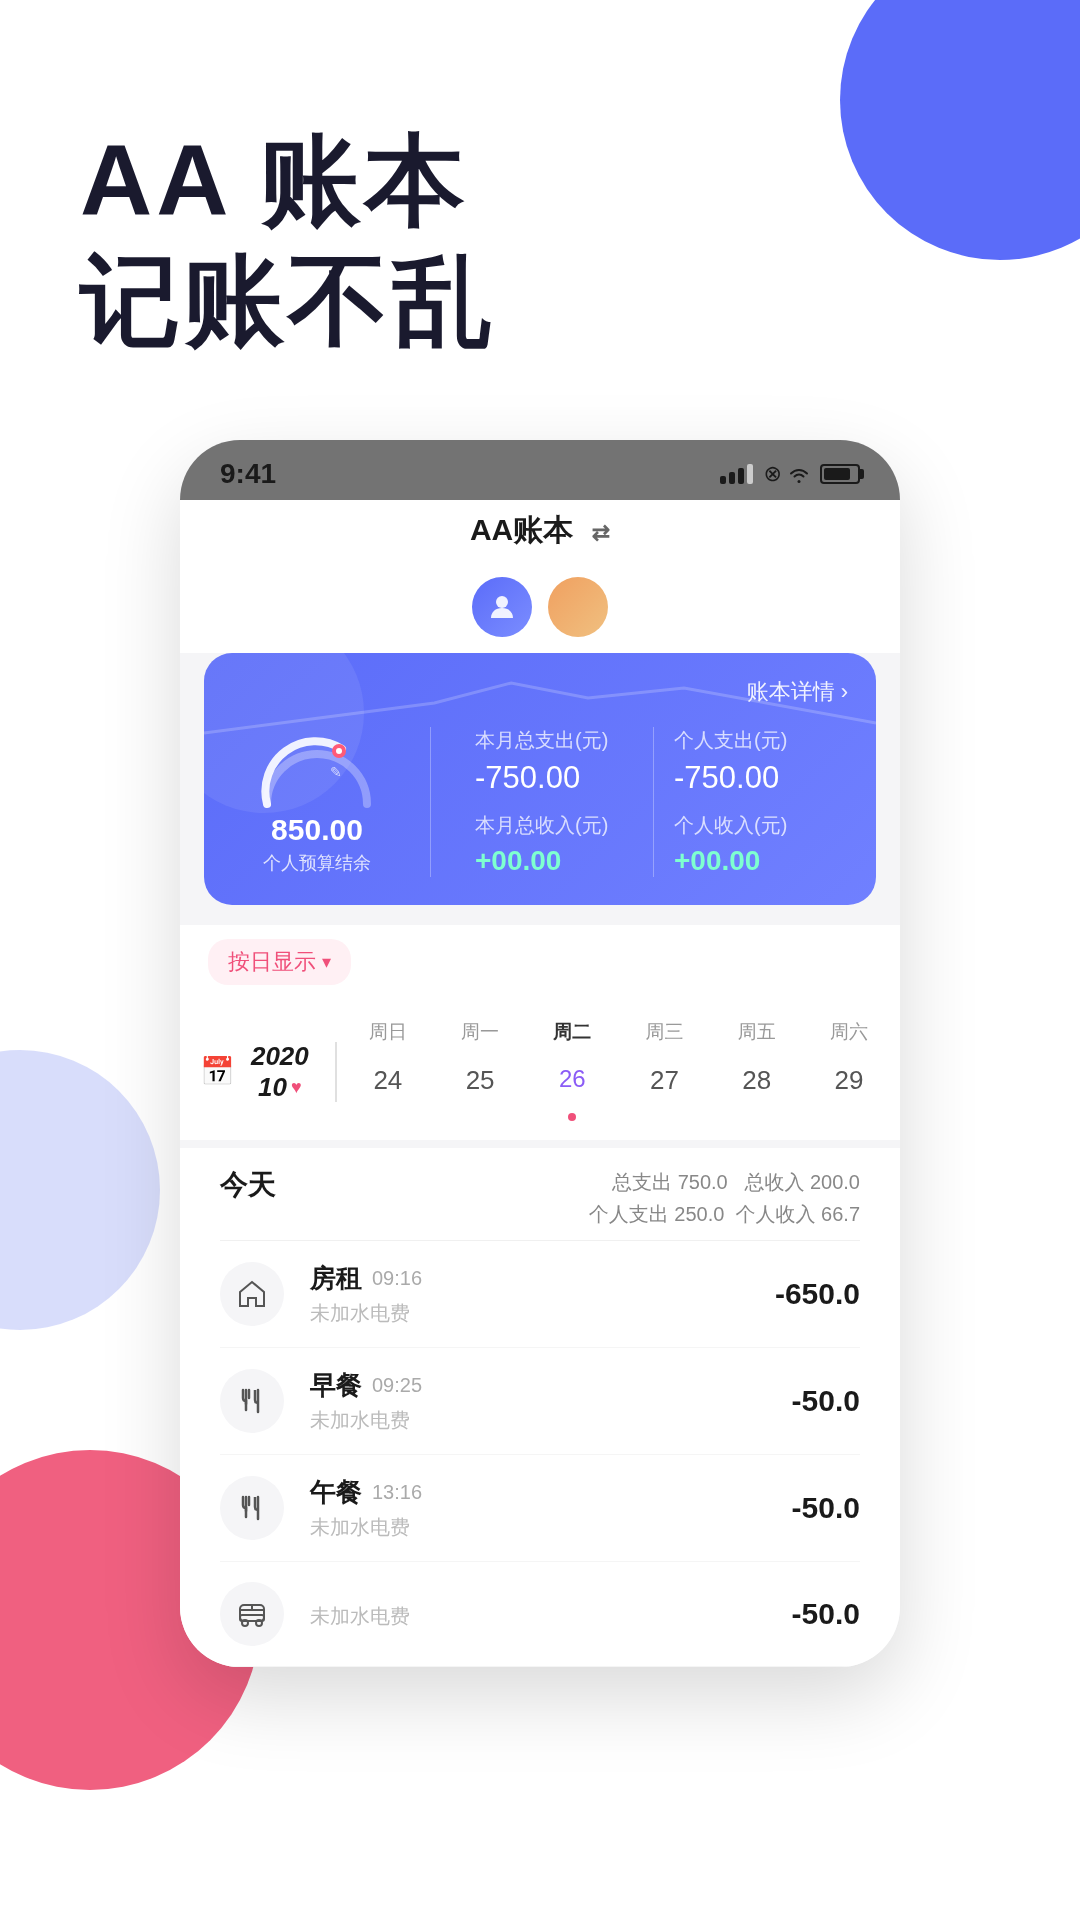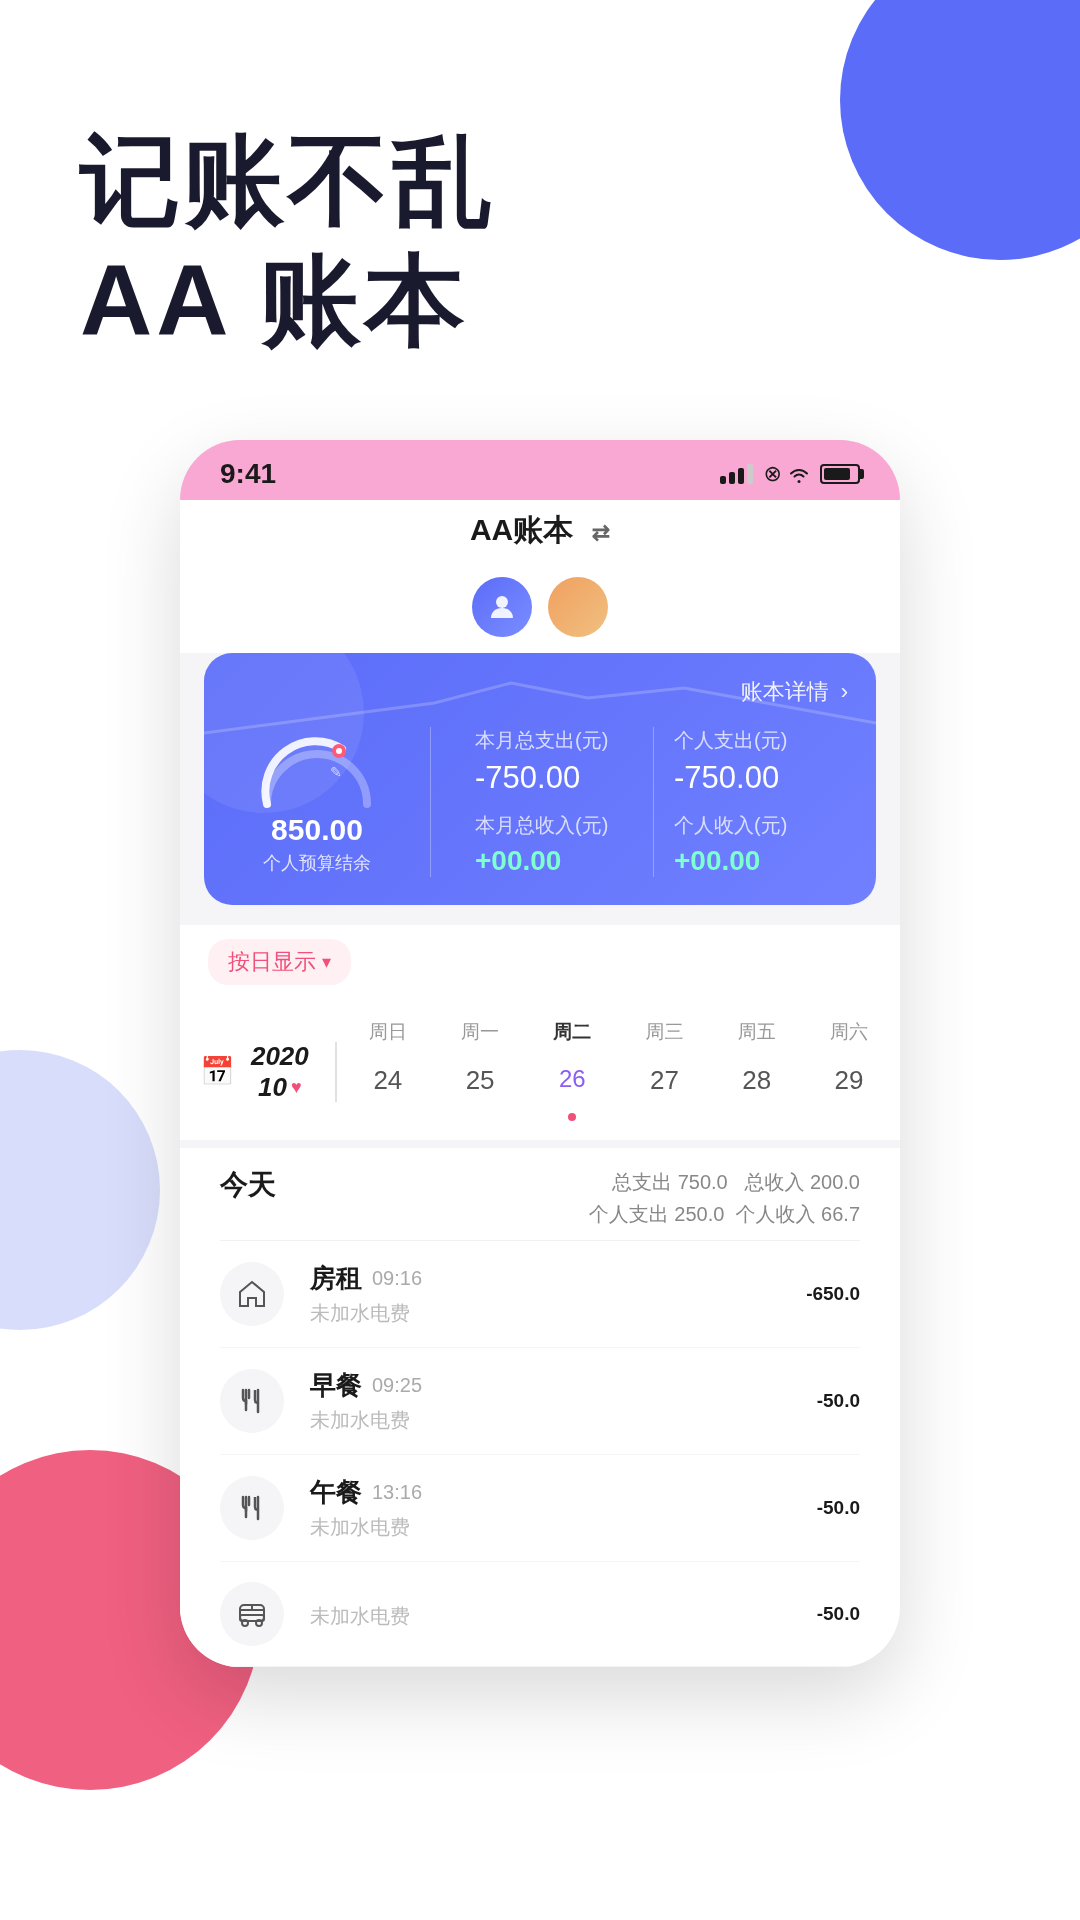--- a/index.html
+++ b/index.html
@@ -76,21 +76,21 @@
       overflow: hidden;
       position: relative;
     }
 
     
     .status-bar {
       display: flex;
       justify-content: space-between;
       align-items: center;
       padding: 18px 40px 10px 40px;
-      background: #f9a8d4;
+      background: #737373;
     }
     .status-time {
       font-size: 28px;
       font-weight: 600;
       color: #1a1a1a;
     }
     .status-icons {
       display: flex;
       gap: 10px;
       align-items: center;
@@ -197,21 +197,21 @@
       background: rgba(255,255,255,0.08);
       border-radius: 50%;
     }
     .card-detail-link {
       color: rgba(255,255,255,0.9);
       font-size: 22px;
       margin-bottom: 20px;
       display: flex;
       justify-content: flex-end;
       align-items: center;
-      gap: 12px;
+      gap: 6px;
     }
     .card-body {
       display: flex;
       gap: 20px;
     }
     .card-gauge {
       display: flex;
       flex-direction: column;
       align-items: center;
       justify-content: center;
@@ -428,38 +428,38 @@
     .txn-time {
       font-size: 20px;
       color: #aaa;
     }
     .txn-note {
       font-size: 20px;
       color: #bbb;
       margin-top: 4px;
     }
     .txn-amount {
-      font-size: 19px;
+      font-size: 30px;
       font-weight: 600;
       color: #1a1a1a;
     }
     .txn-amount.negative {
       color: #1a1a1a;
     }
   </style>
 </head>
 <body>
 
 <div class="bg-circle-top-right"></div>
 <div class="bg-circle-bottom-left-blue"></div>
 <div class="bg-circle-bottom-left-pink"></div>
 
 <div class="hero-section">
+  <div class="hero-title">AA 账本</div>
   <div class="hero-title">记账不乱</div>
-  <div class="hero-title">AA 账本</div>
 </div>
 
 <div class="phone-mockup-wrapper">
   <div class="phone-mockup">
 
     <div class="status-bar">
       <span class="status-time">9:41</span>
       <div class="status-icons">
         <div class="signal-bars">
           <div class="signal-bar" style="height:8px"></div>

